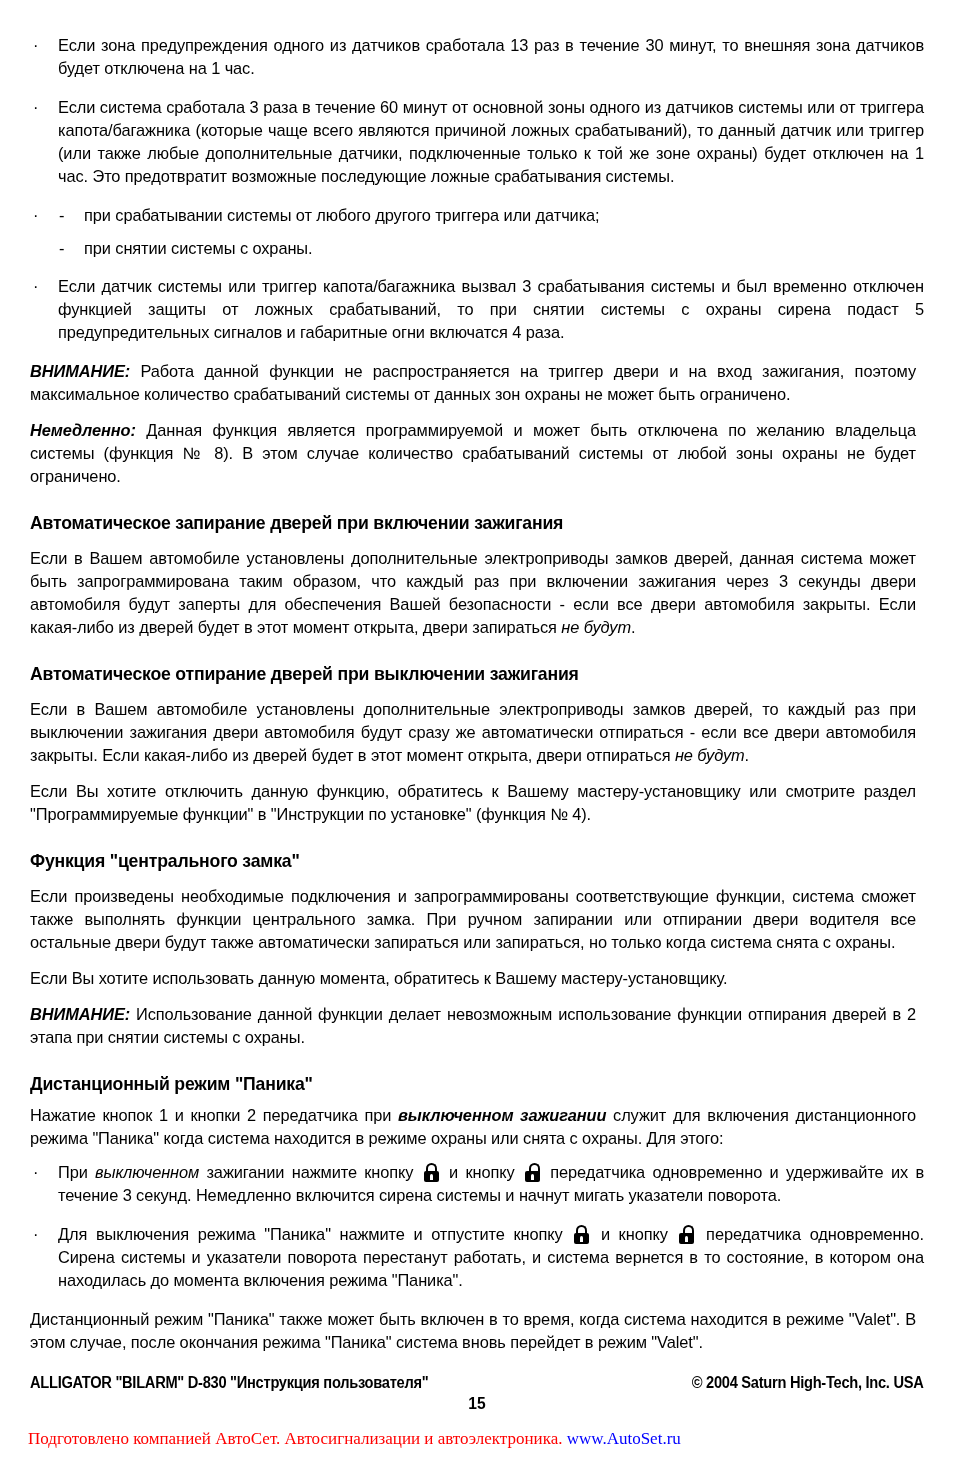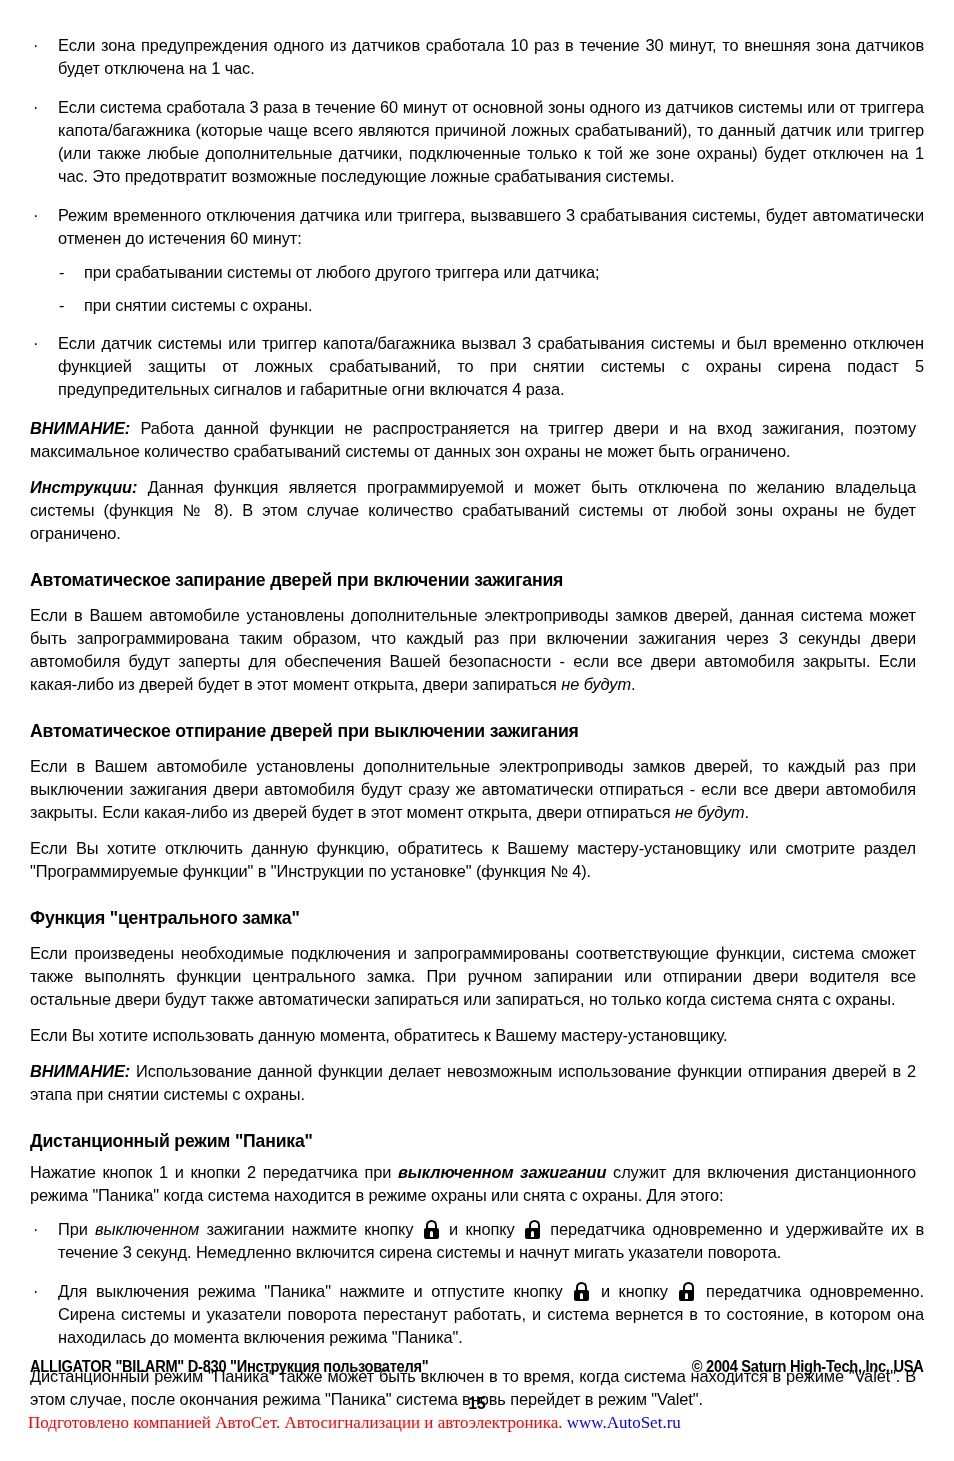--- a/index.html
+++ b/index.html
@@ -137,53 +137,52 @@
     font-size: 15.6px;
     font-weight: bold;
     letter-spacing: -0.3px;
   }
   .footer-left  { transform: scaleX(0.94); transform-origin: left center; }
   .footer-right { transform: scaleX(0.94); transform-origin: right center; }
   .page-number {
     text-align: center;
     font-size: 15.6px;
     font-weight: bold;
-    margin-top: 19px;
+    margin-top: 3px;
   }
   .prepared-line {
     position: absolute;
     left: 28px;
-    bottom: 28px;
+    bottom: 12px;
     font-family: "Liberation Serif", serif;
     font-size: 17px;
     color: #ff0000;
     white-space: nowrap;
   }
   .prepared-line .url { color: #0000ff; }
 </style>
 </head>
 <body>
 
 <div class="page">
 
   <div class="bullet-group">
 
     <p class="bullet">
       <span class="marker">·</span>
-      <span>Если зона предупреждения одного из датчиков сработала 10 раз в течение 30 минут, то внешняя зона датчиков будет отключена на 1 час.</span>
+      <span>Если зона предупреждения одного из датчиков сработала 13 раз в течение 30 минут, то внешняя зона датчиков будет отключена на 1 час.</span>
     </p>
 
     <p class="bullet">
       <span class="marker">·</span>
       <span>Если система сработала 3 раза в течение 60 минут от основной зоны одного из датчиков системы или от триггера капота/багажника (которые чаще всего являются причиной ложных срабатываний), то данный датчик или триггер (или также любые дополнительные датчики, подключенные только к той же зоне охраны) будет отключен на 1 час. Это предотвратит возможные последующие ложные срабатывания системы.</span>
     </p>
 
     <p class="bullet" style="margin-bottom:11px;">
       <span class="marker">·</span>
-      <span>Режим временного отключения датчика или триггера, вызвавшего 3 срабатывания системы, будет автоматически отменен до истечения 60 минут:</span>
     </p>
 
     <p class="subbullet">
       <span class="marker">-</span>
       <span>при срабатывании системы от любого другого триггера или датчика;</span>
     </p>
 
     <p class="subbullet" style="margin-bottom:15px;">
       <span class="marker">-</span>
       <span>при снятии системы с охраны.</span>
@@ -193,21 +192,21 @@
       <span class="marker">·</span>
       <span>Если датчик системы или триггер капота/багажника вызвал 3 срабатывания системы и был временно отключен функцией защиты от ложных срабатываний, то при снятии системы с охраны сирена подаст 5 предупредительных сигналов и габаритные огни включатся 4 раза.</span>
     </p>
   </div>
 
   <p class="para">
     <span class="lead">ВНИМАНИЕ:</span><span> Работа данной функции не распространяется на триггер двери и на вход зажигания, поэтому максимальное количество срабатываний системы от данных зон охраны не может быть ограничено.</span>
   </p>
 
   <p class="para">
-    <span class="lead">Инструкции:</span><span> Данная функция является программируемой и может быть отключена по желанию владельца системы (функция № 8). В этом случае количество срабатываний системы от любой зоны охраны не будет ограничено.</span>
+    <span class="lead">Немедленно:</span><span> Данная функция является программируемой и может быть отключена по желанию владельца системы (функция № 8). В этом случае количество срабатываний системы от любой зоны охраны не будет ограничено.</span>
   </p>
 
   <h2 class="section">Автоматическое запирание дверей при включении зажигания</h2>
 
   <p class="para">
     <span>Если в Вашем автомобиле установлены дополнительные электроприводы замков дверей, данная система может быть запрограммирована таким образом, что каждый раз при включении зажигания через 3 секунды двери автомобиля будут заперты для обеспечения Вашей безопасности - если все двери автомобиля закрыты. Если какая-либо из дверей будет в этот момент открыта, двери запираться </span><span class="i">не будут</span><span>.</span>
   </p>
 
 
   <h2 class="section">Автоматическое отпирание дверей при выключении зажигания</h2>

